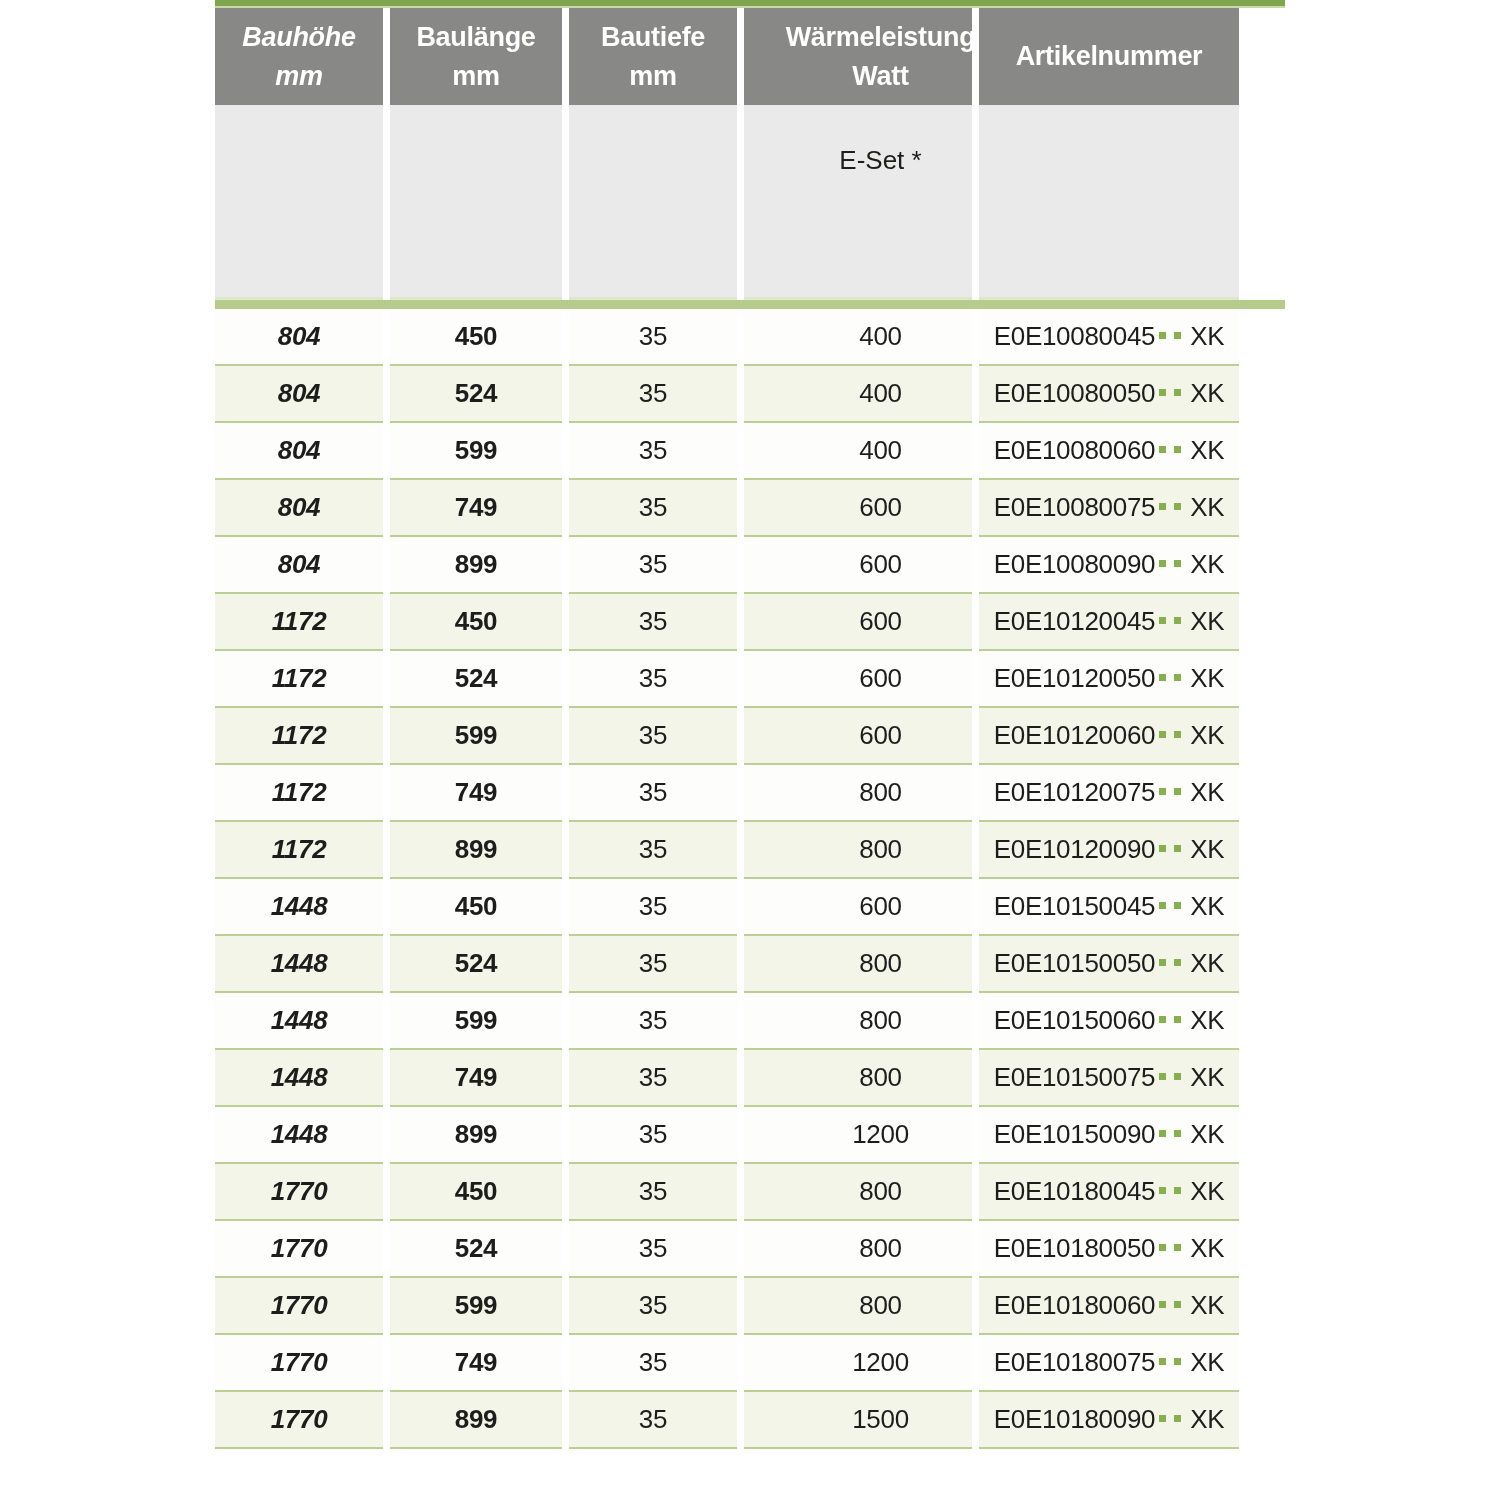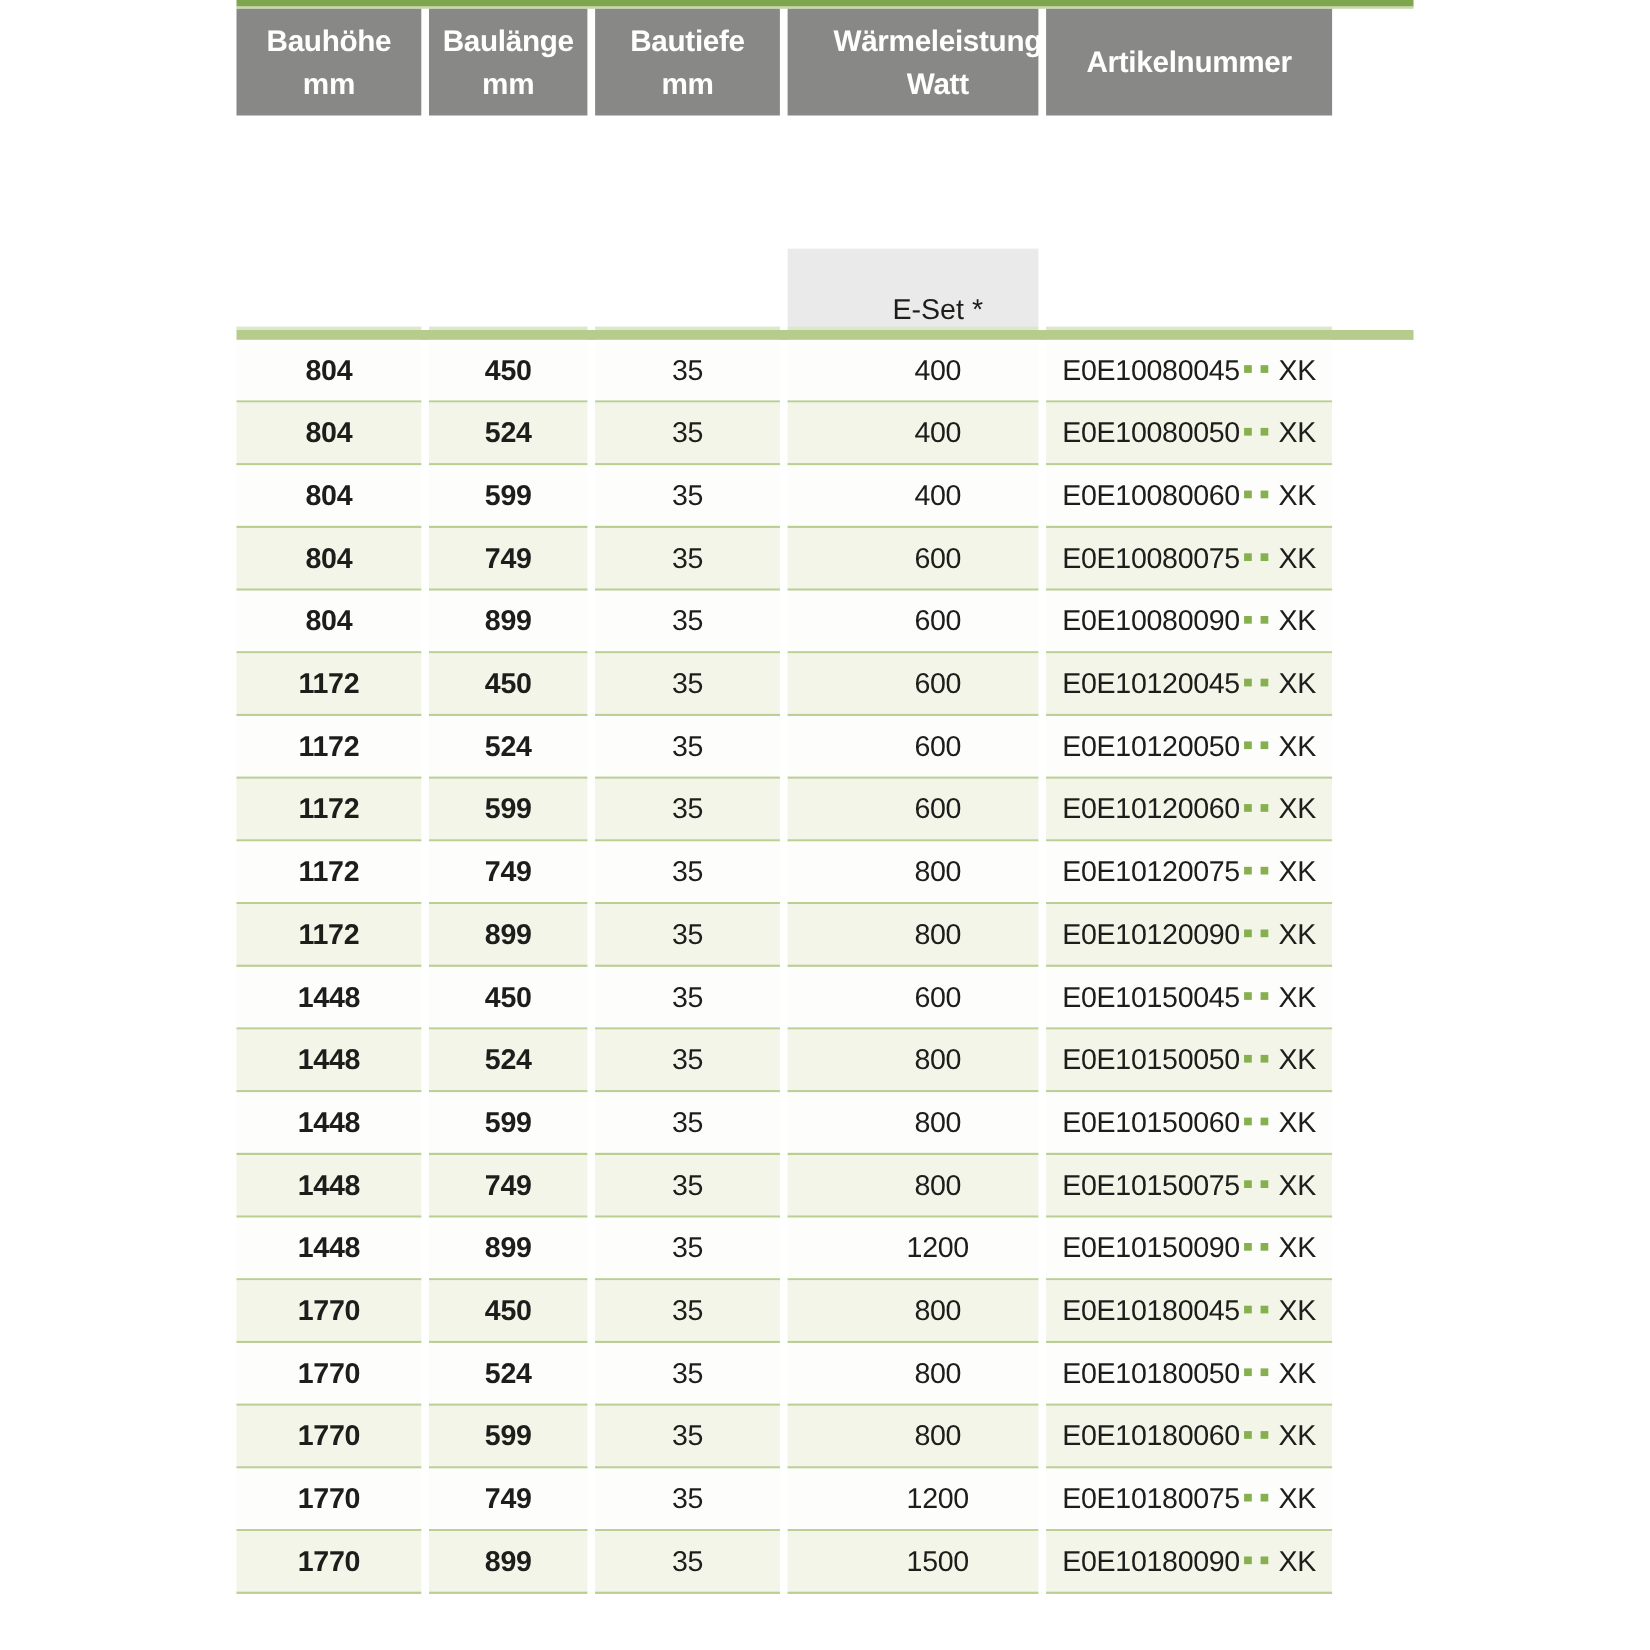--- a/index.html
+++ b/index.html
@@ -12,31 +12,31 @@
   .spec-table{position:absolute;left:215px;top:0;width:1070px;}
   .topstrip{height:6px;background:#7ea64f;}
   .titlebar{
     height:51px;background:#888887;color:#ffffff;
     font-weight:bold;font-size:27px;display:flex;align-items:center;
     padding-left:22px;letter-spacing:-0.3px;
   }
   .paleline{height:2px;background:#c8d8a9;}
   .hdr-row{display:flex;height:97px;}
   .cell{flex:0 0 auto;}
-  .c1{width:168px;}
-  .c2{width:144px;margin-left:7px;}
+  .c1{width:168px;font-style:italic;}
+  .c2{width:172px;margin-left:7px;}
   .c3{width:168px;margin-left:7px;}
   .c4{width:228px;margin-left:7px;padding-left:45px;}
   .c5{width:260px;margin-left:7px;}
   .hdr-row .cell{
     background:#888887;color:#ffffff;font-weight:bold;font-size:27px;
     display:flex;flex-direction:column;align-items:center;justify-content:center;
     line-height:39px;text-align:center;letter-spacing:-0.3px;
   }
-  .sub-row{display:flex;height:195px;align-items:flex-end;}
+  .sub-row{display:flex;height:195px;}
   .sub-row .cell{background:#eaeaea;border-bottom:3px solid #dde8cb;}
   .sub-row .c4{
     display:flex;justify-content:center;align-items:flex-start;
     padding-top:40px;font-size:26px;color:#1d1d1b;
   }
   .band{height:9px;background:#b5cc8d;}
   .body-rows .row{display:flex;height:57px;}
   .body-rows .cell{
     height:57px;display:flex;align-items:center;justify-content:center;
     font-size:26px;border-bottom:2px solid #b9cf93;background:#fdfdfc;

